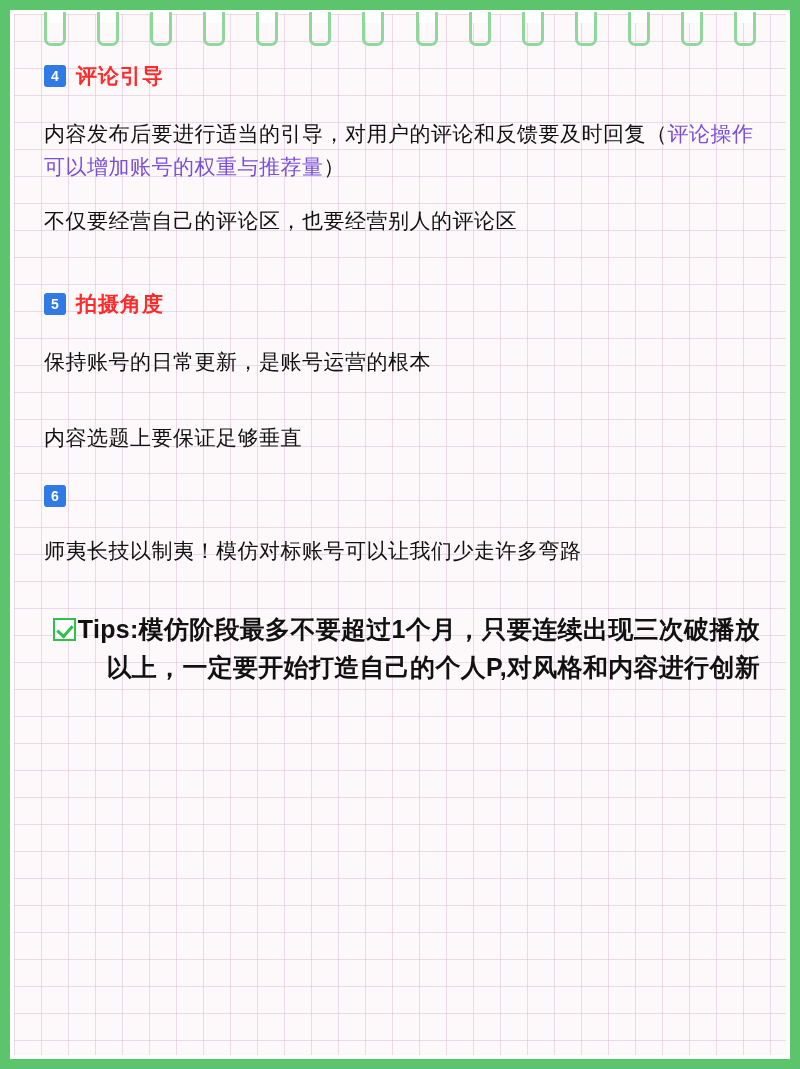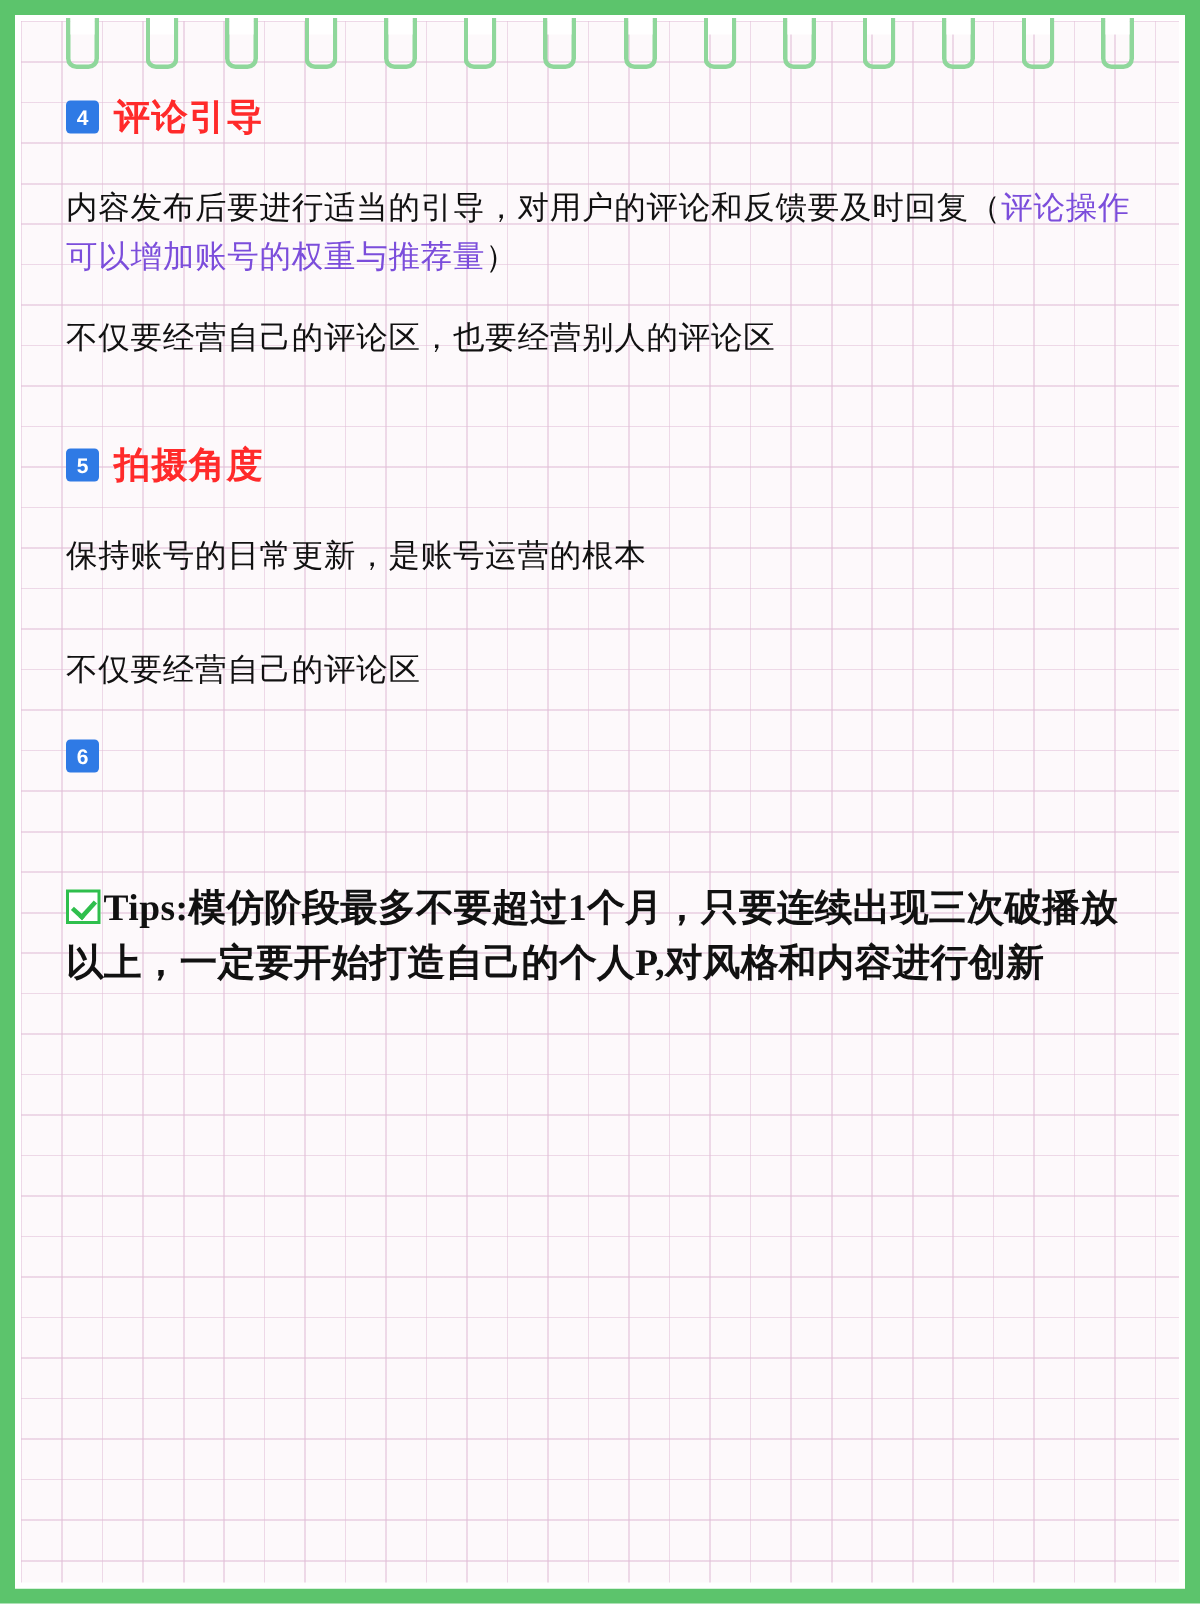--- a/index.html
+++ b/index.html
@@ -110,21 +110,21 @@
     background: #2f7ae5;
     color: #ffffff;
     font-size: 14px;
     font-weight: bold;
     border-radius: 3px;
     line-height: 1;
     font-family: "Liberation Sans", sans-serif;
   }
   .head-title {
     color: #ff2a2a;
-    font-size: 24px;
+    font-size: 21px;
     font-weight: bold;
     letter-spacing: 1px;
     font-family: "DejaVu Sans", sans-serif;
   }
 
   .para {
     font-size: 21px;
     color: #111111;
     line-height: 1.55;
     font-family: "DejaVu Sans", sans-serif;
@@ -132,22 +132,23 @@
   }
   .purple {
     color: #7b4ddb;
   }
 
   .tips {
     font-size: 25px;
     color: #111111;
     line-height: 1.5;
     font-weight: bold;
-    font-family: Liberation Serif, serif;
+    font-family: Liberation Sans, sans-serif;
     letter-spacing: 0.3px;
+    text-align: right;
   }
   .check-icon {
     display: inline-block;
     width: 23px;
     height: 23px;
     border: 2px solid #2fbf4d;
     box-sizing: border-box;
     position: relative;
     vertical-align: -3px;
     margin-right: 2px;
@@ -241,28 +242,29 @@
     <div class="gap-c"></div>
 
     <div class="section-head">
       <span class="num-box">5</span>
       <span class="head-title">拍摄角度</span>
     </div>
     <div class="gap-a"></div>
     <div class="para">保持账号的日常更新，是账号运营的根本</div>
     <div class="gap-b"></div>
     <div class="gap-b"></div>
-    <div class="para">不仅要经营自己的评论区</div>
+    <div class="para">内容选题上要保证足够垂直</div>
 
     <div class="gap-c"></div>
 
     <div class="section-head">
       <span class="num-box">6</span>
     </div>
     <div class="gap-a"></div>
+    <div class="para">师夷长技以制夷！模仿对标账号可以让我们少走许多弯路</div>
     <div class="gap-b"></div>
     <div class="gap-b"></div>
 
     <div class="tips">
       <span class="check-icon"></span><span>Tips:</span><span>模仿阶段最多不要超过1个月，只要连续出现三次破播放以上，一定要开始打造自己的个人P,对风格和内容进行创新</span>
     </div>
 
   </div>
 </div>
 

